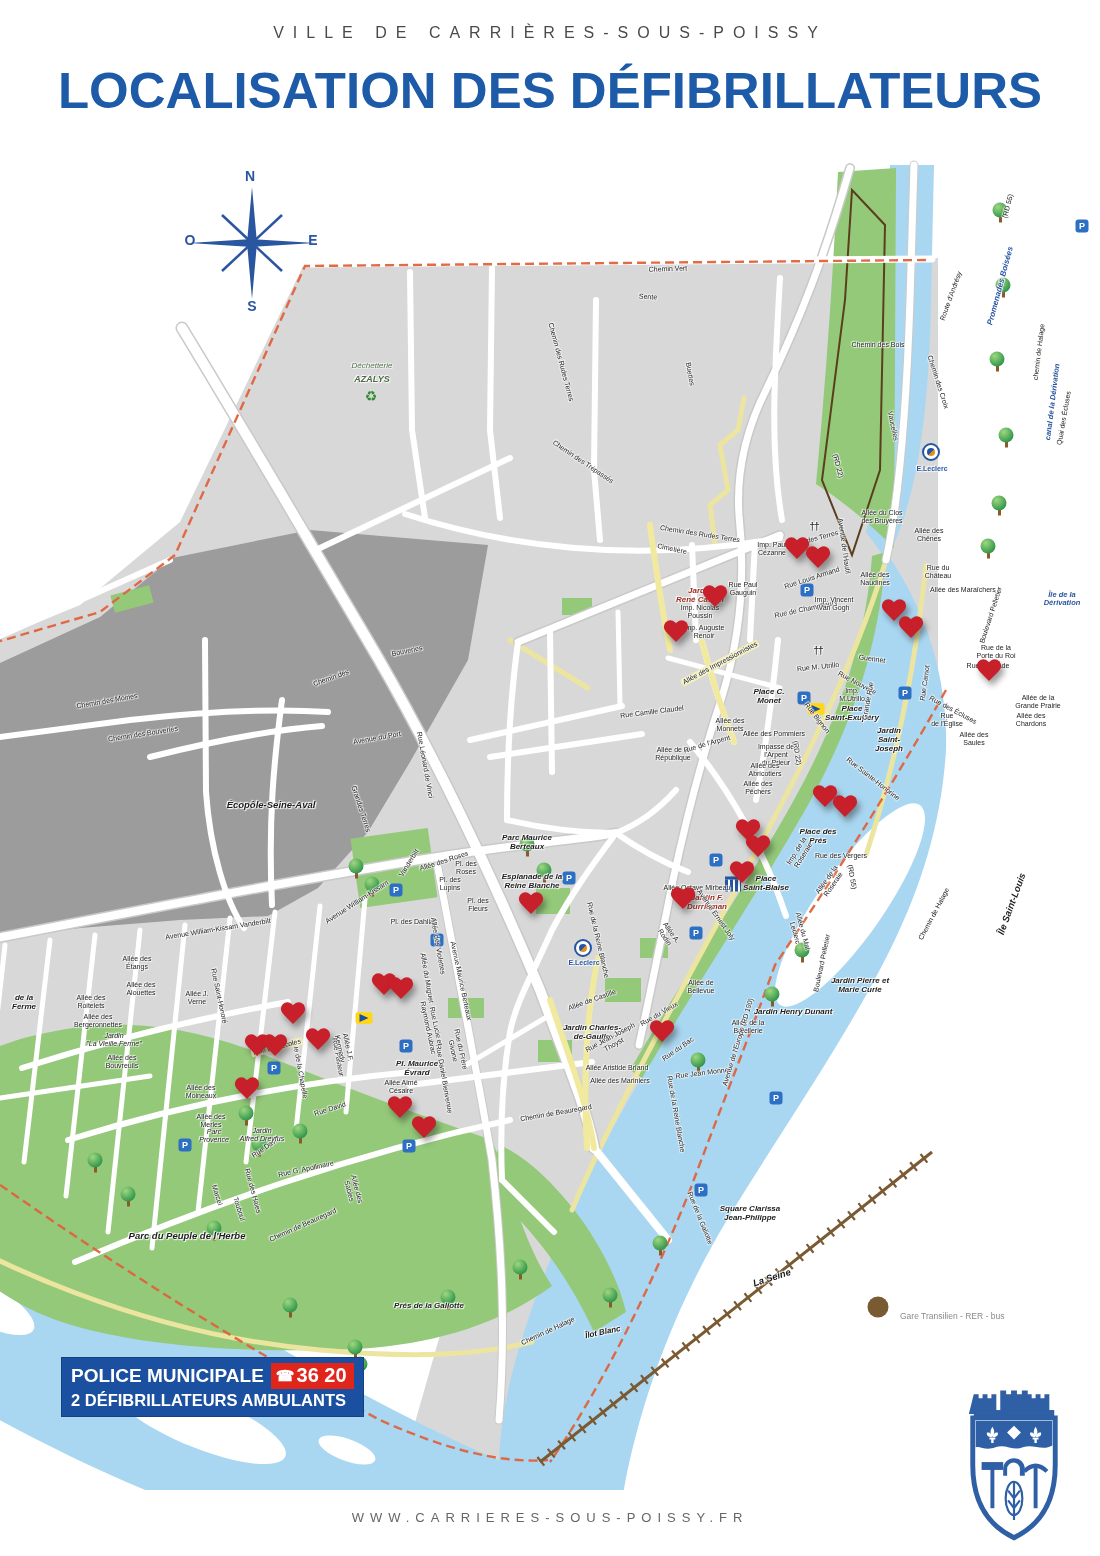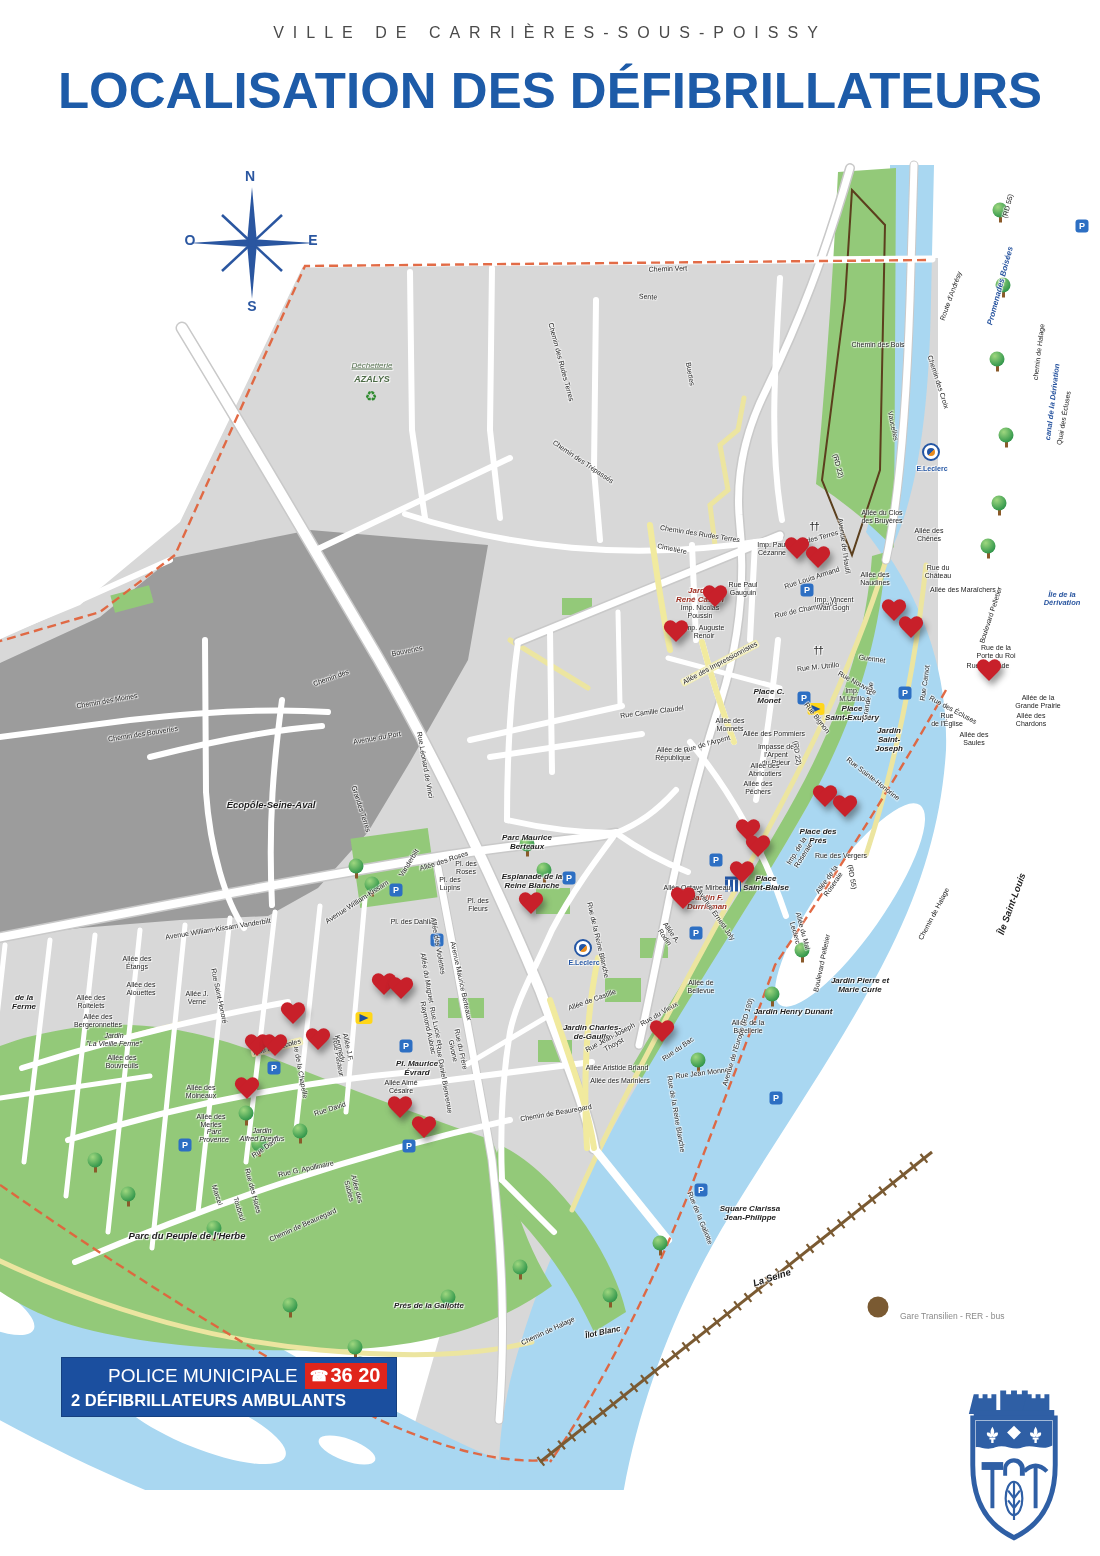--- a/index.html
+++ b/index.html
@@ -58,21 +58,21 @@
   .station{position:absolute;width:21px;height:21px;border-radius:50%;background:#7a5a32;
     transform:translate(-50%,-50%);z-index:12;}
   .recycle{position:absolute;color:#2e8b2e;font-size:14px;transform:translate(-50%,-50%);z-index:12;}
   
   .cdir{position:absolute;color:#2a56a0;font-weight:bold;font-size:14px;z-index:15;
     transform:translate(-50%,-50%);}
   
   .banner{position:absolute;left:62px;top:1358px;background:#1b4f9f;color:#fff;
     padding:5px 9px 6px 9px;z-index:40;box-shadow:0 0 0 1px #16407f;}
   .banner .row1{display:flex;align-items:center;gap:7px;}
-  .banner .t1{font-size:19px;font-weight:normal;white-space:nowrap;margin-left:37px;}
+  .banner .t1{font-size:19px;font-weight:bold;white-space:nowrap;}
   .banner .phonebox{background:#e0251b;color:#fff;font-weight:bold;font-size:20px;
     padding:1px 7px 2px 5px;display:flex;align-items:center;gap:2px;white-space:nowrap;}
   .banner .phoneglyph{font-size:15px;}
   .banner .t2{font-size:16.5px;font-weight:bold;margin-top:2px;white-space:nowrap;}
   
   .footer-url{position:absolute;left:0;top:1510px;width:100%;text-align:center;
     font-size:13px;letter-spacing:6px;color:#666;}
   .crest{position:absolute;left:960px;top:1382px;z-index:40;}
 </style>
 </head>
@@ -442,21 +442,21 @@
 "La Vieille Ferme"</span>
         <span class="lbl " style="transform: translate(-50%, -50%) rotate(0deg); left: 122px; top: 912px;">Allée des
 Bouvreuils</span>
         <span class="lbl gi" style="transform: translate(-50%, -50%) rotate(0deg); left: 24px; top: 853px;">de la
 Ferme</span>
         <span class="lbl " style="transform: translate(-50%, -50%) rotate(-20deg); left: 592px; top: 850px;">Allée de Castille</span>
         <span class="lbl " style="transform: translate(-50%, -50%) rotate(0deg); left: 401px; top: 937px;">Allée Aimé
 Césaire</span>
         <span class="lbl p" style="transform: translate(-50%, -50%) rotate(0deg); left: 417px; top: 919px;">Pl. Maurice
 Évrard</span>
-        <span class="lbl dech" style="transform: translate(-50%, -50%) rotate(0deg); left: 372px; top: 216px; text-decoration: underline;">Déchetterie</span>
+        <span class="lbl dech" style="transform: translate(-50%, -50%) rotate(0deg); left: 372px; top: 216px;">Déchetterie</span>
         <span class="lbl dechb" style="transform: translate(-50%, -50%) rotate(0deg); left: 372px; top: 229px;">AZALYS</span>
         <span class="lbl lec" style="transform: translate(-50%, -50%) rotate(0deg); left: 932px; top: 319px;">E.Leclerc</span>
         <span class="lbl lec" style="transform: translate(-50%, -50%) rotate(0deg); left: 584px; top: 813px;">E.Leclerc</span>
         <span class="lbl cr" style="transform: translate(-50%, -50%) rotate(0deg); left: 814px; top: 377px;">††</span>
         <span class="lbl cr" style="transform: translate(-50%, -50%) rotate(0deg); left: 818px; top: 501px;">††</span>
         <div class="heart" style="left: 797px; top: 401px;"></div>
         <div class="heart" style="left: 818px; top: 410px;"></div>
         <div class="heart" style="left: 715px; top: 449px;"></div>
         <div class="heart" style="left: 676px; top: 484px;"></div>
         <div class="heart" style="left: 894px; top: 463px;"></div>
@@ -578,13 +578,14 @@
       <g transform="translate(55,86)">
         <path d="M-11,2 a11,11 0 1 1 22,0 v7 h-5 v-7 a6.5,6.5 0 1 0 -13,0 v7 h-4 z"></path>
       </g>
     </g>
     <g stroke="#2f5fa5" stroke-width="2.2" fill="none">
       <ellipse cx="55" cy="118" rx="8.5" ry="17"></ellipse>
       <path d="M55,101 V140 M-6,0 M49,110 L55,118 M61,110 L55,118 M49,120 L55,128 M61,120 L55,128"></path>
     </g>
   </svg>
 
+  <div class="footer-url">WWW.CARRIERES-SOUS-POISSY.FR</div>
 </div>
 
 </body></html>

